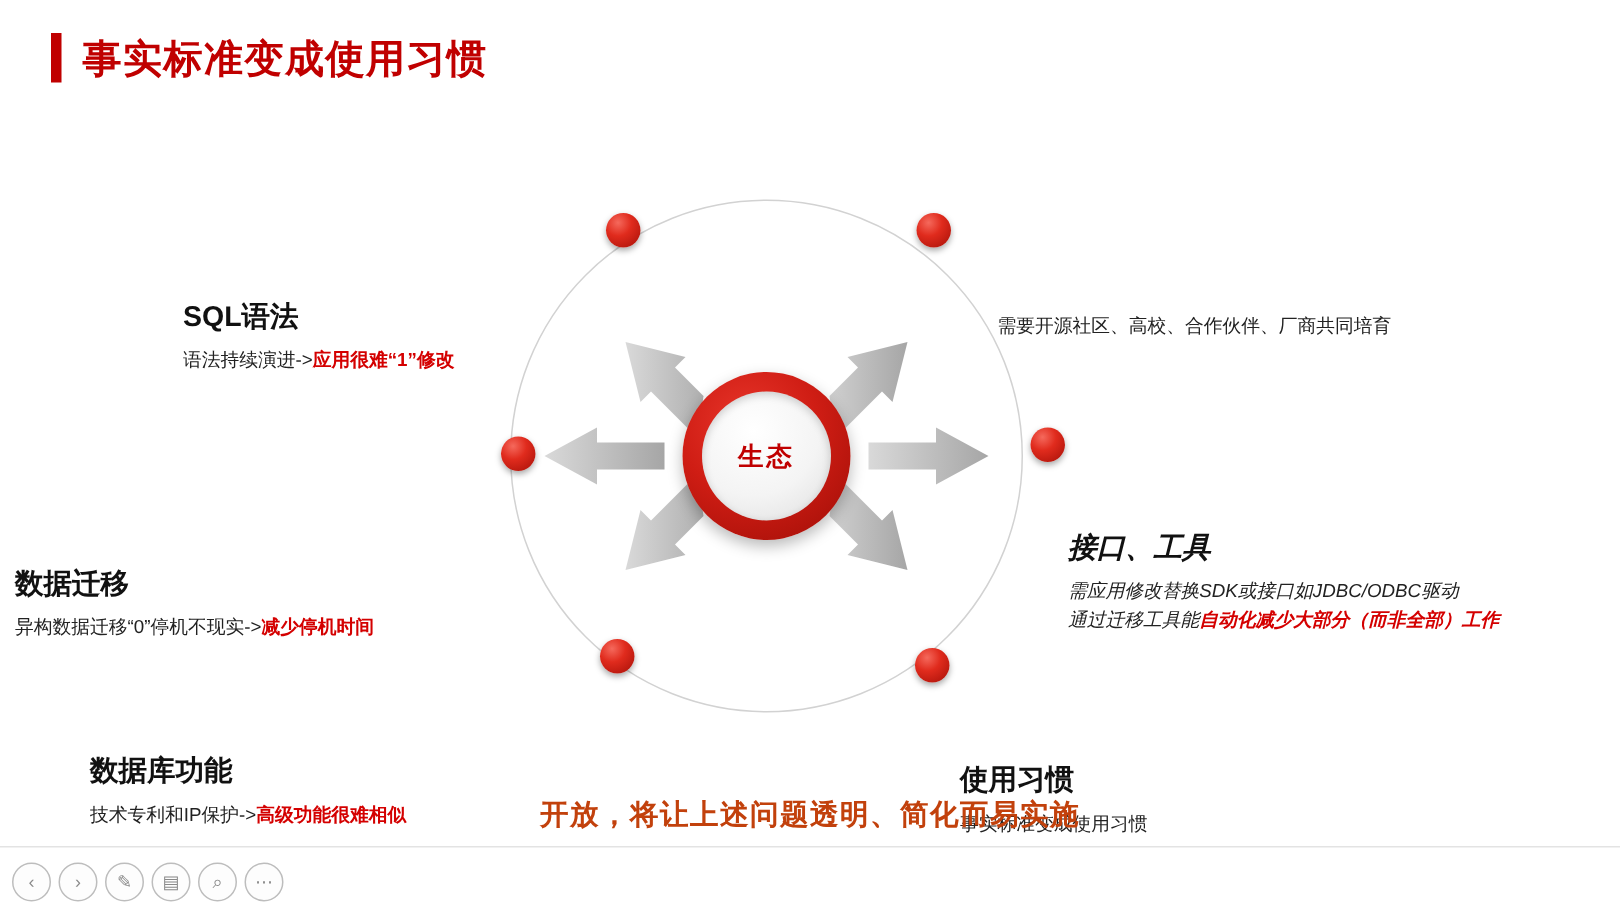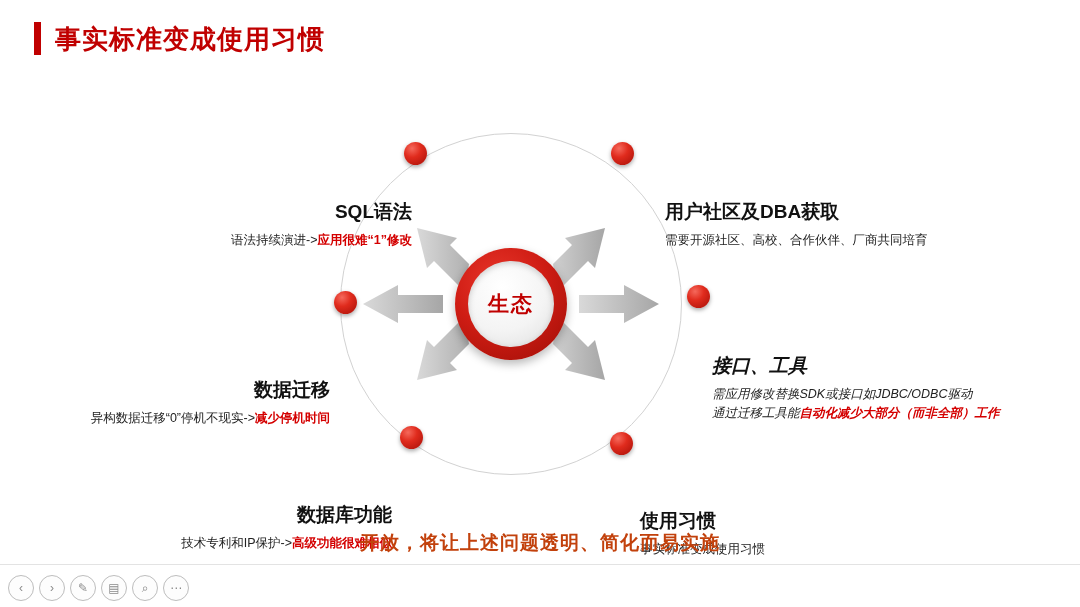--- a/index.html
+++ b/index.html
@@ -78,21 +78,21 @@
     width: 86px;
     height: 86px;
     border-radius: 50%;
     background: radial-gradient(circle at 40% 30%, #ffffff 0%, #f4f4f4 55%, #dedede 100%);
     display: flex;
     align-items: center;
     justify-content: center;
     box-shadow: inset 0 2px 6px rgba(0,0,0,0.18);
   }
   .hub-label {
-    font-size: 21px;
+    font-size: 17px;
     font-weight: bold;
     color: #c00000;
     letter-spacing: 2px;
   }
 
   
   .node {
     position: absolute;
     width: 23px;
     height: 23px;
@@ -123,21 +123,21 @@
     font-size: 12.5px;
     color: #222222;
     white-space: nowrap;
     line-height: 1.55;
     margin-top: 7px;
   }
   .blk .sub .hl {
     color: #d40000;
     font-weight: bold;
   }
-  .right { text-align: right; }
+  .right { }
   .left  { text-align: left; }
 
   .b-sql       { left: 122px; top: 116px; width: 290px; }
   .b-community { left: 665px; top: 116px; width: 360px; }
   .b-migration { left: 10px;  top: 270px; width: 320px; margin-top: 24px; }
   .b-interface { left: 712px; top: 270px; width: 360px; font-style: italic; }
   .b-dbfunc    { left: 60px;  top: 419px; width: 332px; }
   .b-habit     { left: 640px; top: 425px; width: 330px; }
 
   
@@ -245,21 +245,20 @@
     <div class="node n-habit"></div>
 
     <div class="blk b-sql right">
       <div class="head">SQL语法</div>
       <div class="sub">
         <span>语法持续演进-&gt;</span><span class="hl">应用很难“1”修改</span>
       </div>
     </div>
 
     <div class="blk b-community left">
-      <div class="head">用户社区及DBA获取</div>
       <div class="sub">
         <span>需要开源社区、高校、合作伙伴、厂商共同培育</span>
       </div>
     </div>
 
     <div class="blk b-migration right">
       <div class="head">数据迁移</div>
       <div class="sub">
         <span>异构数据迁移“0”停机不现实-&gt;</span><span class="hl">减少停机时间</span>
       </div>

